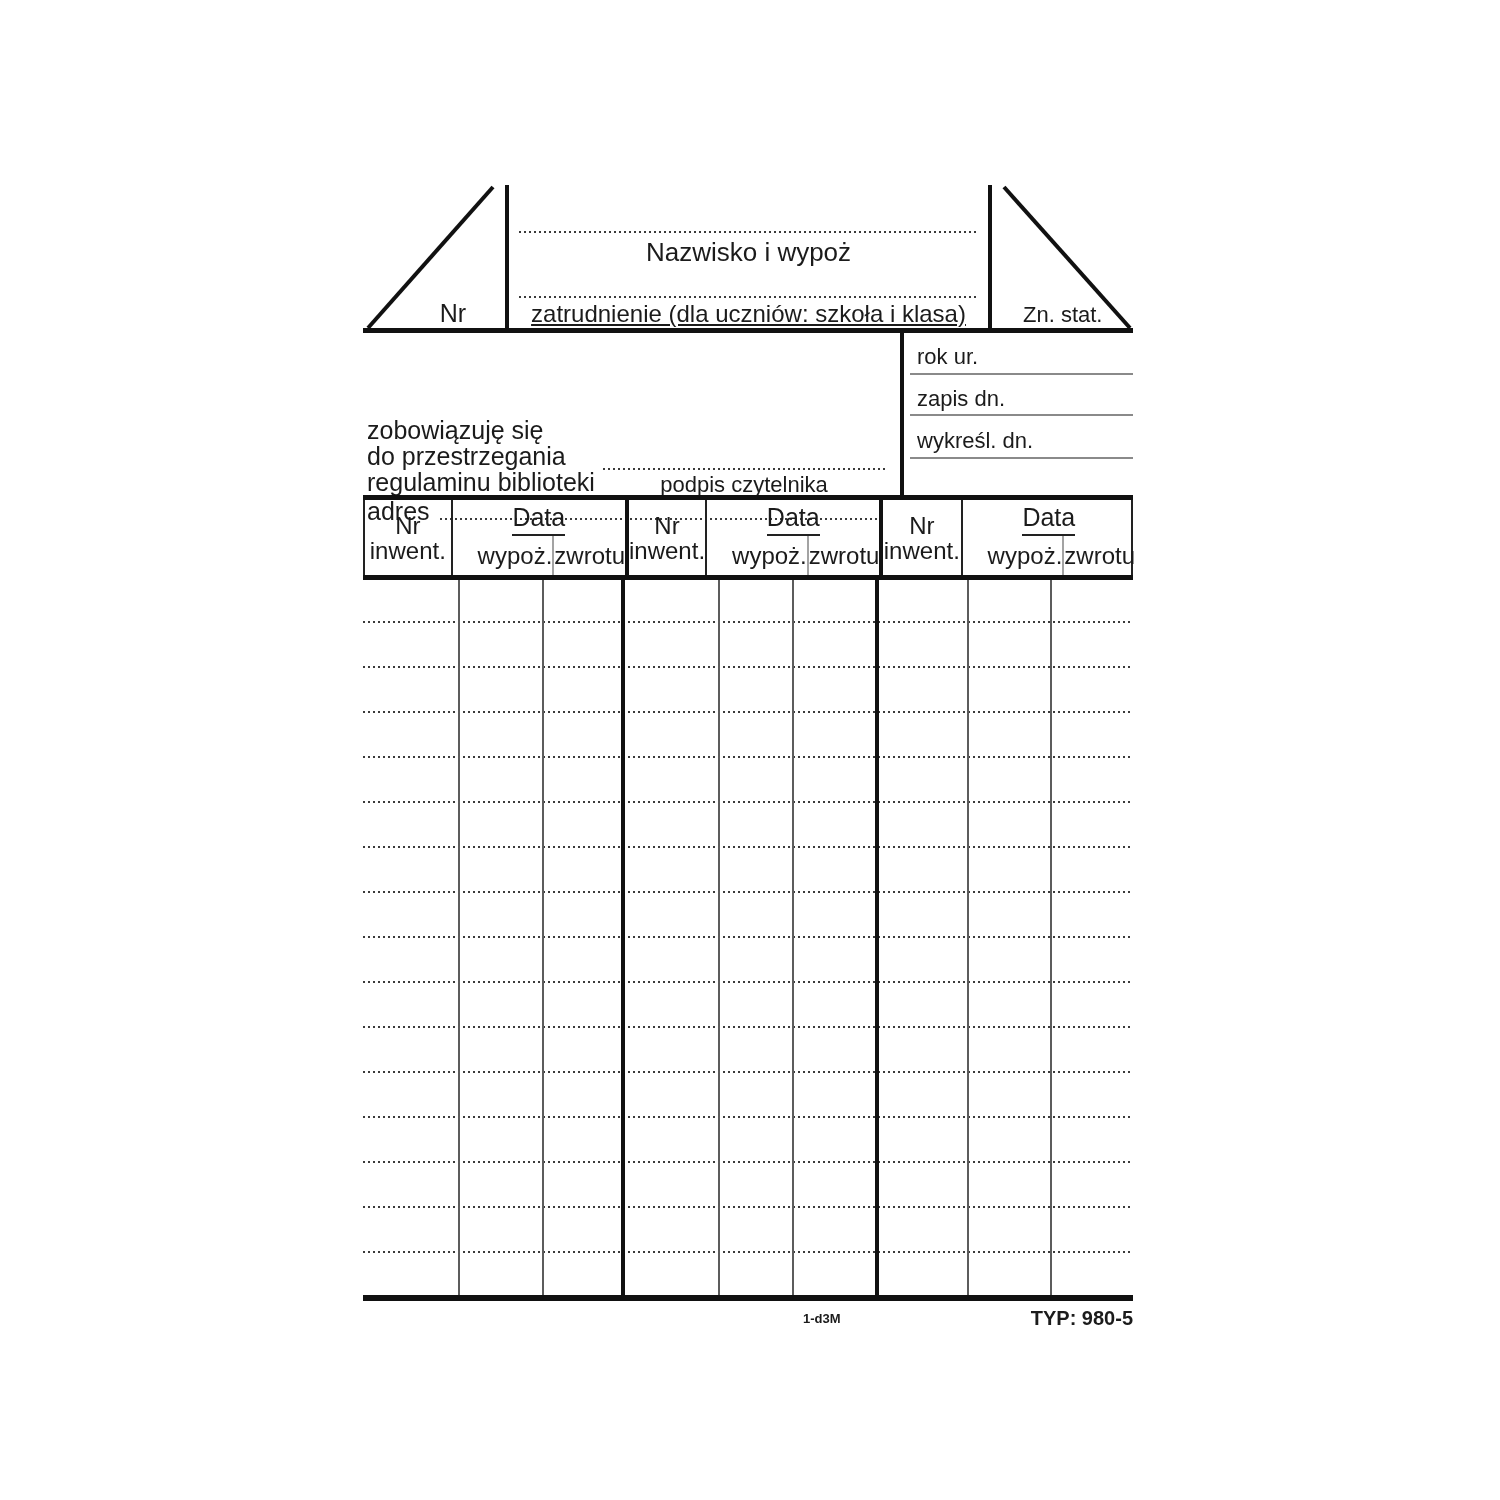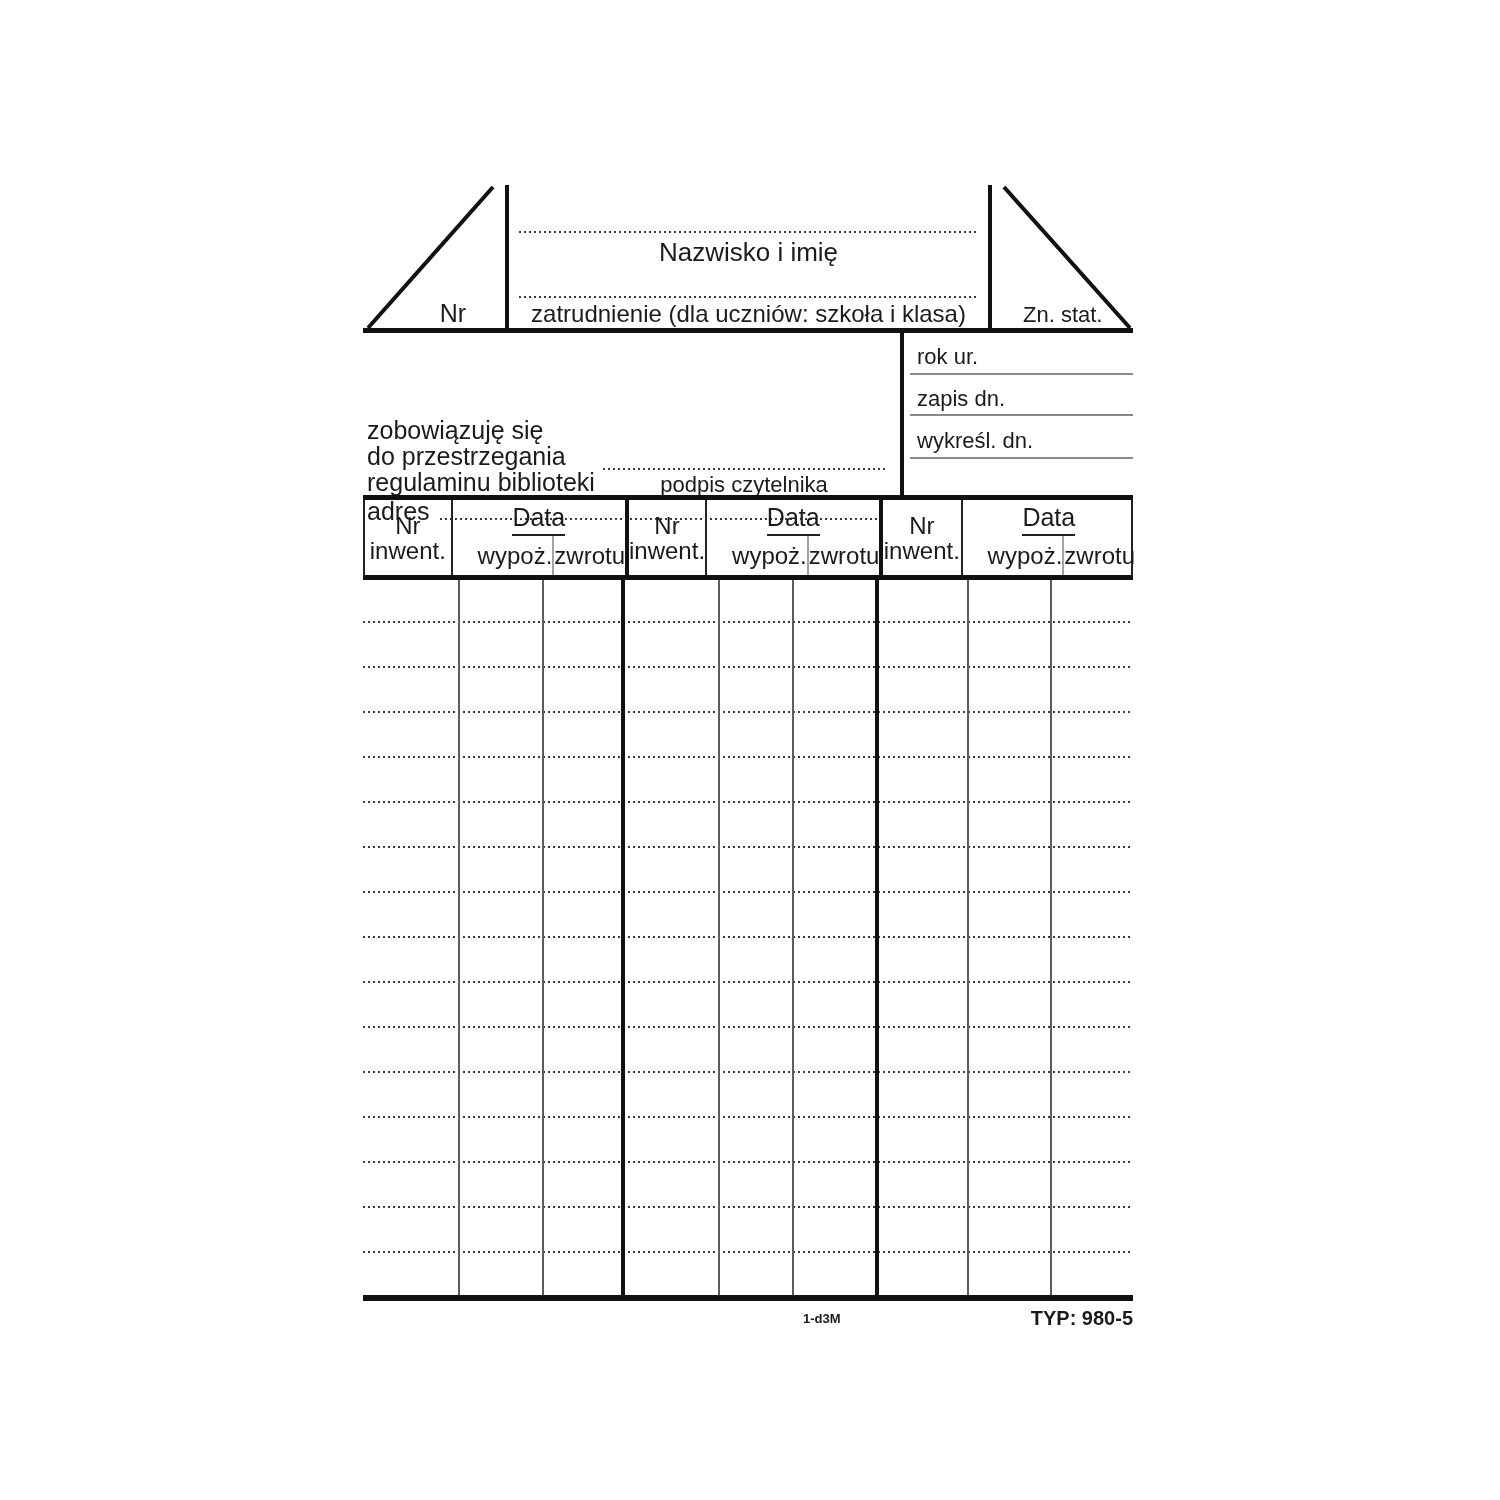--- a/index.html
+++ b/index.html
@@ -13,21 +13,21 @@
   .vline-thin{position:absolute;width:2px;background:#5c5c5c;}
   .dotline{height:2px;background:repeating-linear-gradient(90deg,#3a3a3a 0 2px,transparent 2px 5px);}
 
   
   .hdr{position:absolute;left:0;top:0;width:770px;height:150px;}
   .hdr svg{position:absolute;left:0;top:0;}
   .hdr-center{position:absolute;left:144px;top:0;width:483px;height:147px;}
   .hdr-dot1{position:absolute;left:12px;right:12px;top:48px;}
   .hdr-dot2{position:absolute;left:12px;right:12px;top:113px;}
   .name-cap{position:absolute;left:0;right:0;top:54px;text-align:center;font-size:26px;}
-  .empl-cap{position:absolute;left:0;right:0;top:117px;text-align:center;font-size:24px;white-space:nowrap;}
+  .empl-cap{position:absolute;left:0;right:0;top:117px;text-align:center;font-size:24px;white-space:nowrap;text-decoration:underline;}
   .nr-label{position:absolute;left:58px;top:116px;width:64px;text-align:center;font-size:25px;}
   .znstat-label{position:absolute;left:660px;top:119px;font-size:22px;}
 
   
   .mid{position:absolute;left:0;top:147px;width:770px;height:165px;}
   .adres-row{position:absolute;left:4px;top:168px;width:514px;display:flex;align-items:flex-end;}
   .adres-row .lbl{font-size:25px;line-height:26px;margin-right:10px;}
   .adres-row .dots{flex:1;margin-bottom:4px;}
   .pledge{position:absolute;left:4px;top:87px;font-size:25px;line-height:26px;}
   .sig{position:absolute;left:240px;top:138px;width:282px;}
@@ -88,21 +88,21 @@
     <div class="hdr">
       <svg width="770" height="150">
         <line x1="5" y1="145" x2="130" y2="4" stroke="#111" stroke-width="4"></line>
         <line x1="641" y1="4" x2="767" y2="145" stroke="#111" stroke-width="4"></line>
       </svg>
       <div class="vline-thick" style="left:142px;top:2px;height:145px;"></div>
       <div class="vline-thick" style="left:625px;top:2px;height:145px;"></div>
 
       <div class="hdr-center">
         <div class="dotline hdr-dot1"></div>
-        <div class="name-cap">Nazwisko i imię</div>
+        <div class="name-cap">Nazwisko i wypoż</div>
         <div class="dotline hdr-dot2"></div>
         <div class="empl-cap">zatrudnienie (dla uczniów: szkoła i klasa)</div>
       </div>
 
       <div class="nr-label">Nr</div>
       <div class="znstat-label">Zn. stat.</div>
       <div class="thick-h" style="top:145px;"></div>
     </div>
 
     <div class="mid">

